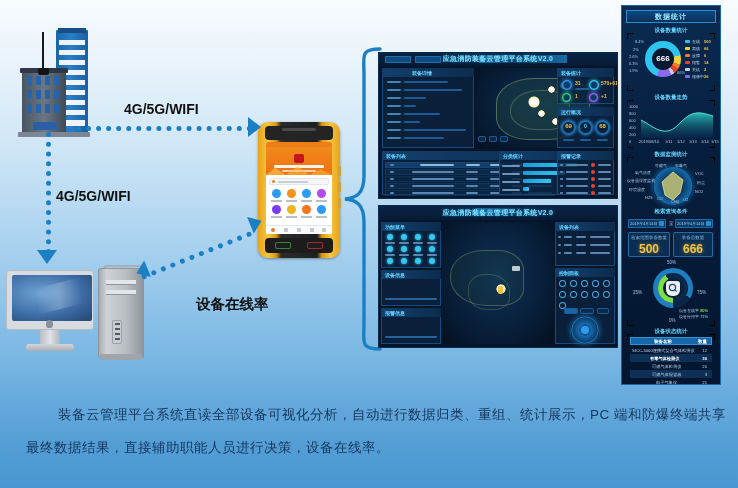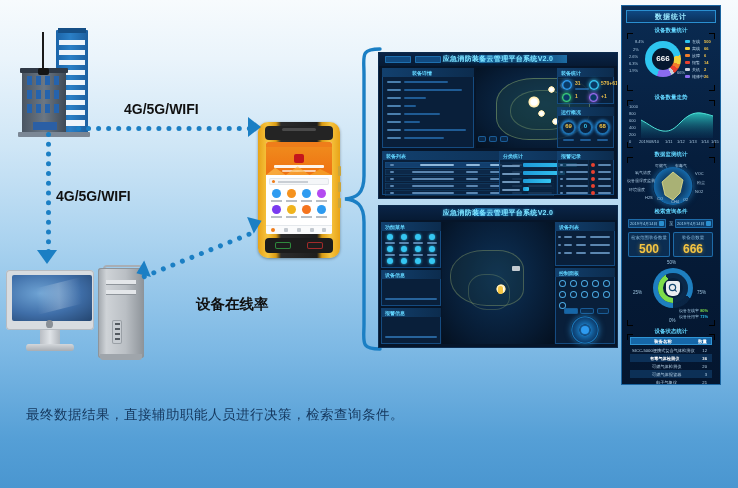--- a/index.html
+++ b/index.html
@@ -787,16 +787,17 @@
         <span style="right:5px;">3</span>
       </div>
       <div class="tRow" style="left:3px;top:50px;width:82px;">
         <span style="left:26px;">电子气象仪</span>
         <span style="right:5px;">21</span>
       </div>
     </div>
   </div>
 
   <div class="abs" id="caption">
-    <span class="ln ln2">最终数据结果，直接辅助职能人员进行决策，检索查询条件。</span>
+    <span class="ln ln1">装备云管理平台系统直读全部设备可视化分析，自动进行数据归类、重组、统计展示，PC 端和防爆终端共享</span>
+    <span class="ln ln2">最终数据结果，直接辅助职能人员进行决策，设备在线率。</span>
   </div>
 
 </div>
 
 </body></html>

